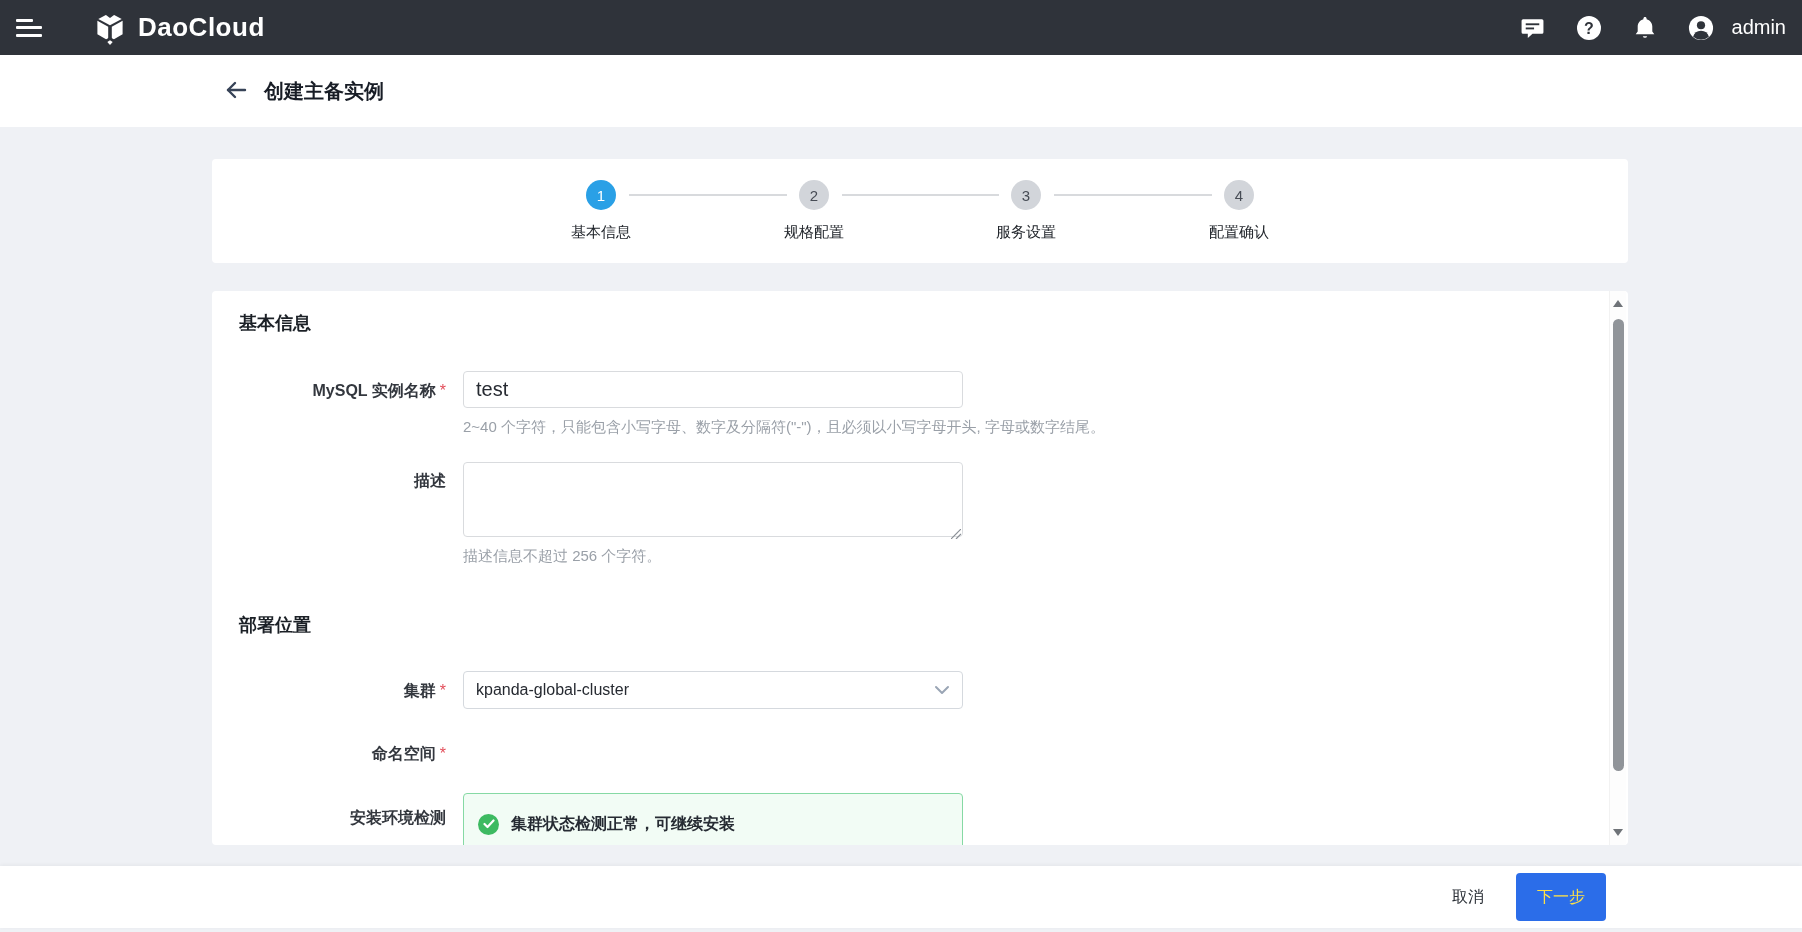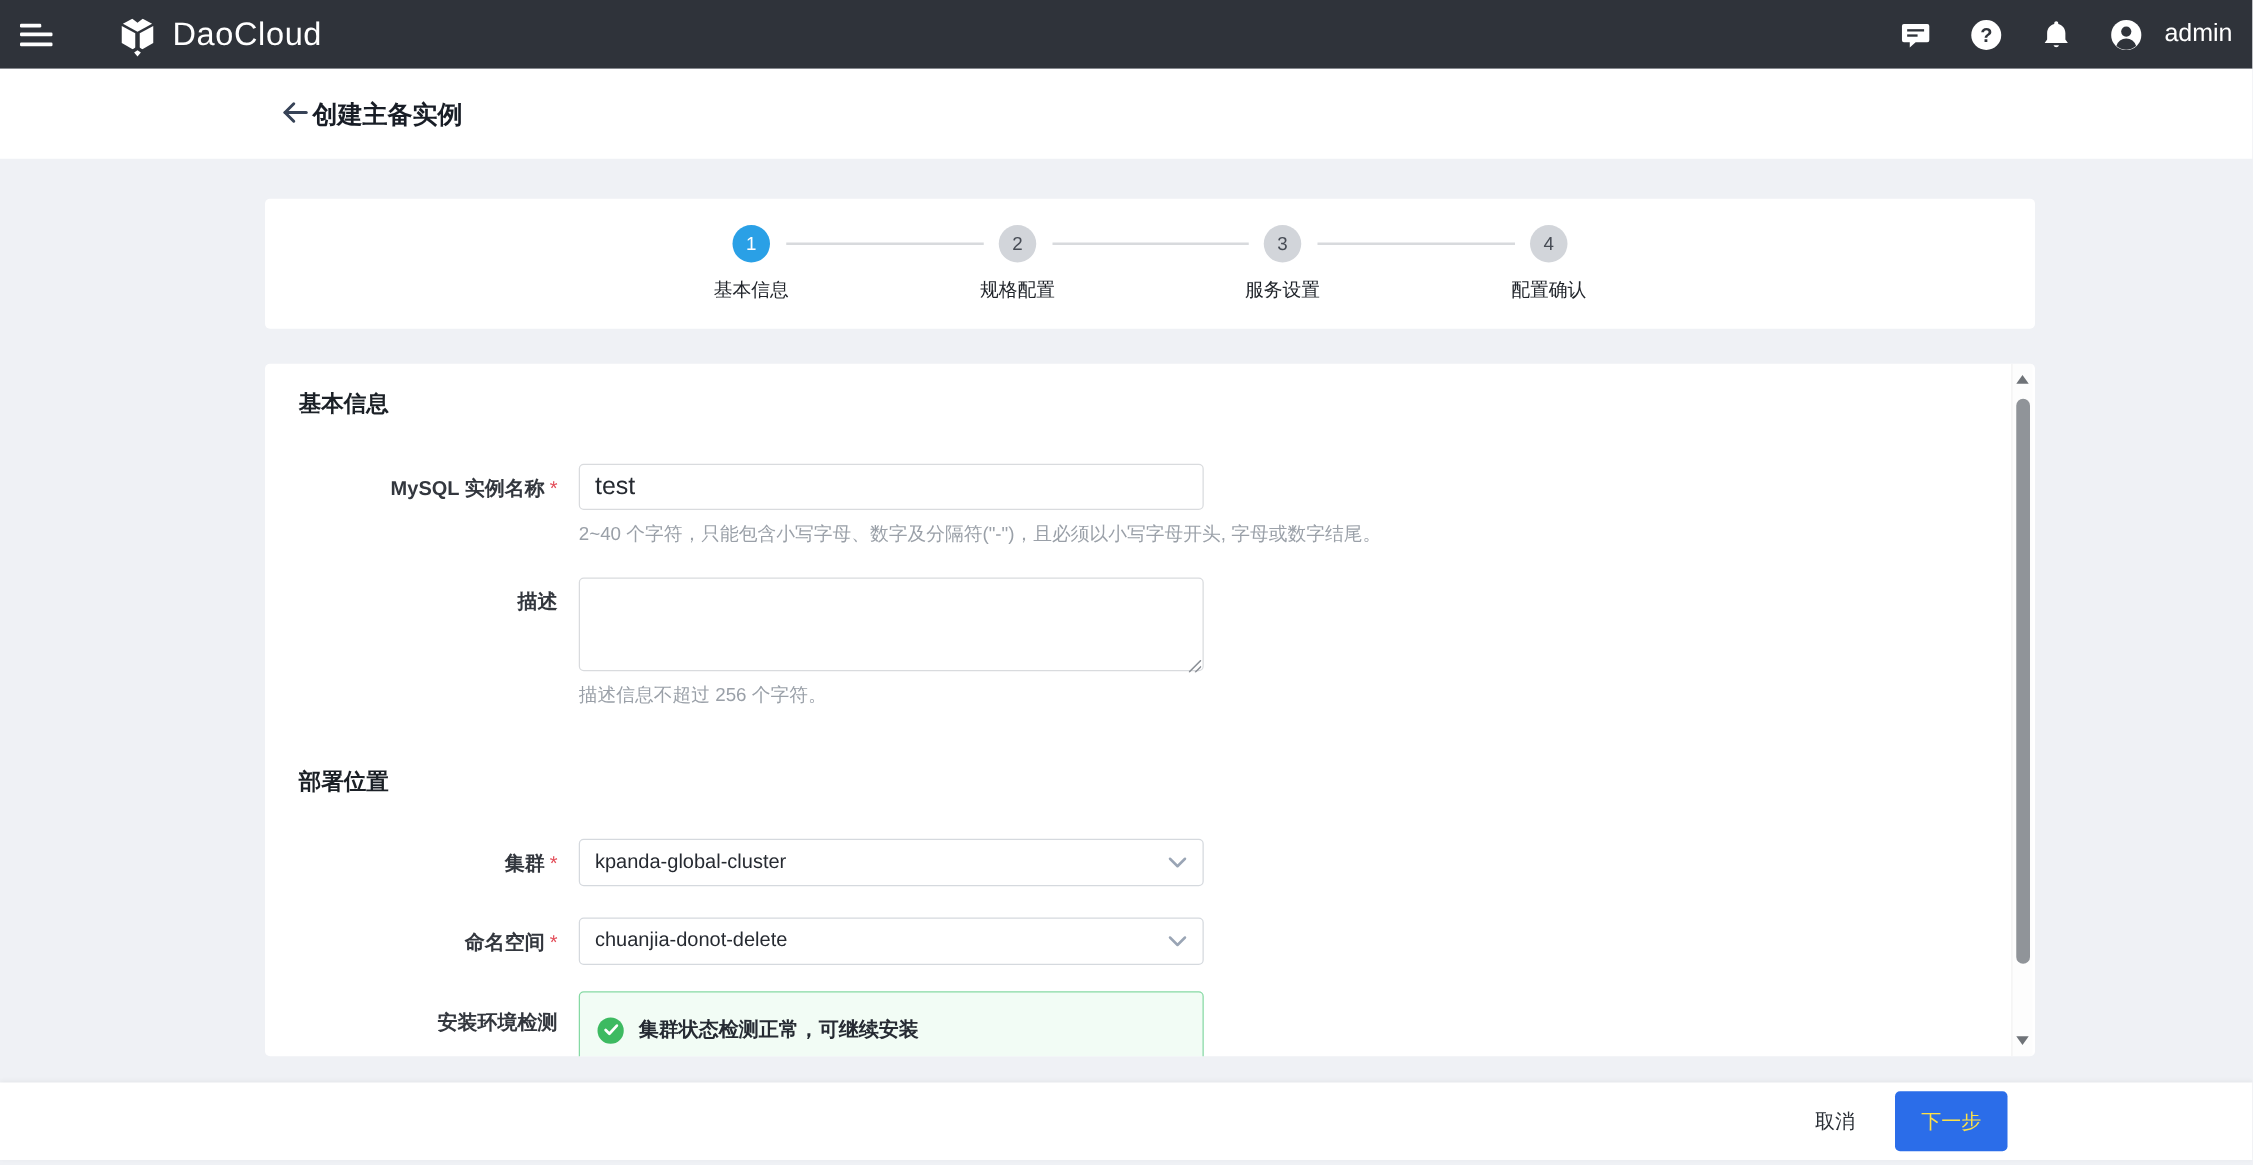--- a/index.html
+++ b/index.html
@@ -19,33 +19,33 @@
     background:#2f333a; display:flex; align-items:center;
   }
   .hamburger { width:26px; height:18px; margin-left:16px; cursor:pointer;
     display:flex; flex-direction:column; justify-content:space-between; }
   .hamburger i { display:block; height:3px; background:#fff; border-radius:1px; }
   .hamburger i:nth-child(1){ width:17px; }
   .hamburger i:nth-child(2){ width:26px; }
   .hamburger i:nth-child(3){ width:26px; }
   .brand { display:flex; align-items:center; margin-left:50px; cursor:pointer; }
   .brand svg { display:block; }
-  .brand-name { color:#fff; font-size:26px; font-weight:normal; margin-left:10px; letter-spacing:.5px; }
+  .brand-name { color:#fff; font-size:26px; font-weight:bold; margin-left:10px; letter-spacing:.5px; }
   .topbar-right { margin-left:auto; display:flex; align-items:center; gap:30px; padding-right:16px; }
   .tb-icon { width:26px; height:26px; display:flex; align-items:center; justify-content:center; cursor:pointer; }
   .username { color:#fff; font-size:20px; margin-left:-12px; cursor:pointer; }
 
   
   .page-header {
     position:absolute; top:55px; left:0; width:1802px; height:72px;
     background:#fff; display:flex; align-items:center;
   }
   .back-btn { margin-left:222px; width:28px; height:28px; border:none; background:transparent;
     cursor:pointer; display:flex; align-items:center; justify-content:center; }
-  .page-title { font-size:20px; font-weight:bold; color:#181d26; margin-left:0; }
+  .page-title { font-size:20px; font-weight:bold; color:#181d26; margin-left:14px; }
 
   
   .stepper-card {
     position:absolute; left:212px; top:159px; width:1416px; height:104px;
     background:#fff; border-radius:4px;
   }
   .step { position:absolute; top:21px; transform:translateX(-50%); text-align:center; width:160px; }
   .step-circle {
     width:30px; height:30px; border-radius:50%; margin:0 auto;
     display:flex; align-items:center; justify-content:center;
@@ -251,28 +251,20 @@
       <span class="chev">
         <svg width="16" height="10" viewBox="0 0 16 10" fill="none" stroke="#9aa5b5" stroke-width="2" stroke-linecap="round" stroke-linejoin="round">
             <polyline points="2,2 8,8 14,2"></polyline>
           </svg>
       </span>
     </div>
 
     <div class="f-label" style="top:453px;">
       <span>命名空间</span><span class="req">*</span>
     </div>
-    <div class="f-select" style="top:443px;">
-      <span class="val">chuanjia-donot-delete</span>
-      <span class="chev">
-        <svg width="16" height="10" viewBox="0 0 16 10" fill="none" stroke="#9aa5b5" stroke-width="2" stroke-linecap="round" stroke-linejoin="round">
-            <polyline points="2,2 8,8 14,2"></polyline>
-          </svg>
-      </span>
-    </div>
 
     <div class="f-label" style="top:517px;">
       <span>安装环境检测</span>
     </div>
     <div class="env-box" style="top:502px;font-weight:bold;">
       <span class="env-check">
         <svg width="12" height="10" viewBox="0 0 12 10" fill="none" stroke="#ffffff" stroke-width="2.2" stroke-linecap="round" stroke-linejoin="round">
             <polyline points="1.5,5 4.5,8 10.5,1.5"></polyline>
           </svg>
       </span>

